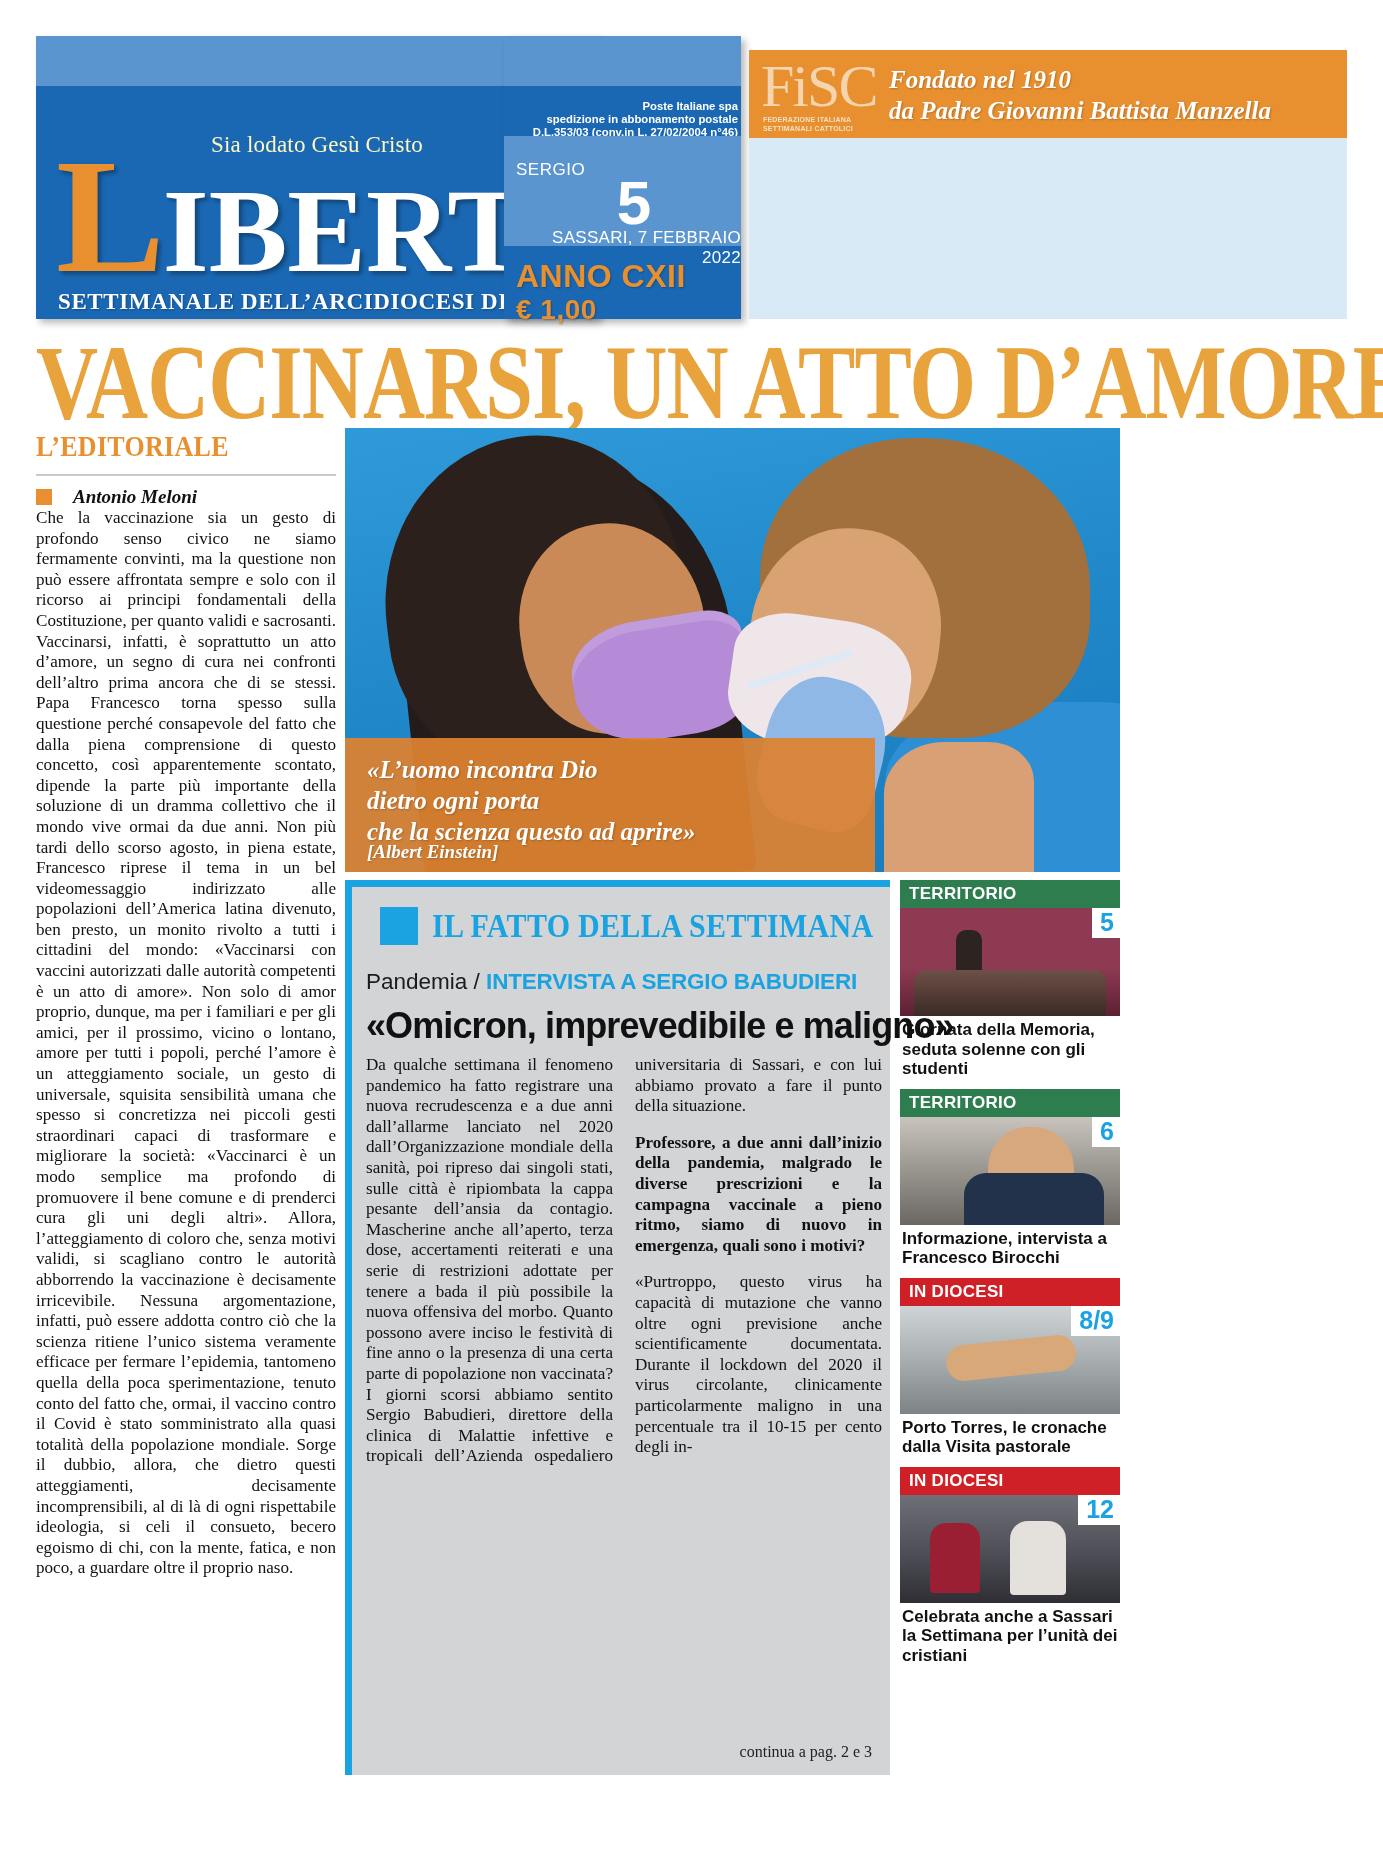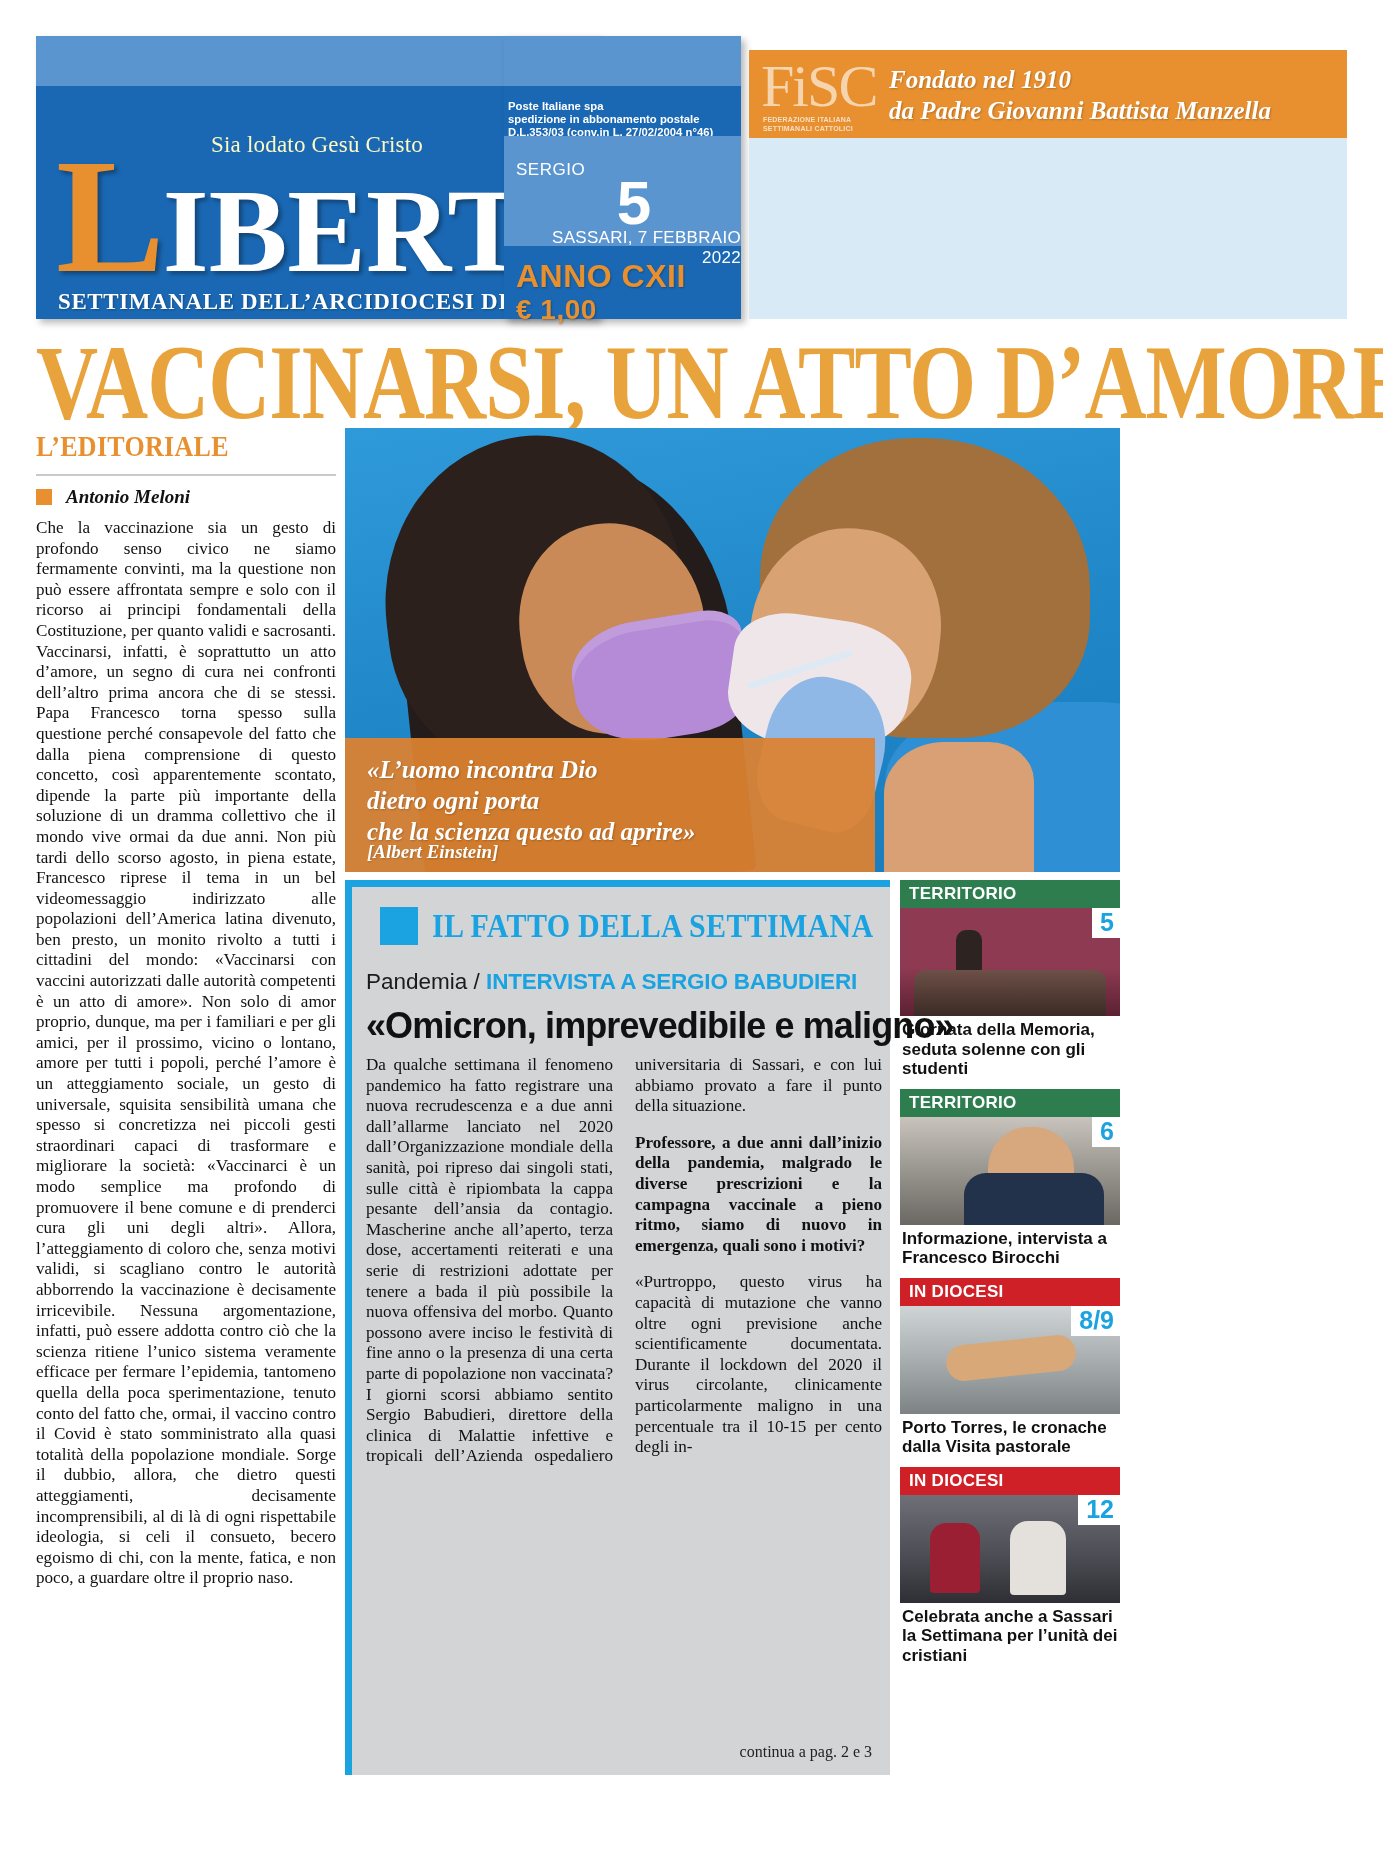--- a/index.html
+++ b/index.html
@@ -54,21 +54,21 @@
 
   
   .mh-mid{
     position:absolute;left:468px;top:0;width:237px;height:283px;
     background:#1a68b3;
     box-shadow:4px 4px 7px rgba(0,0,0,.28);
   }
   .mh-mid-top{position:absolute;left:0;top:0;width:100%;height:50px;background:#5b95cf;}
   .mh-mid-band{position:absolute;left:0;top:50px;width:100%;height:50px;background:#1a68b3;}
   .mh-poste{
-    position:absolute;left:4px;top:64px;width:230px;
+    position:absolute;left:4px;top:64px;width:230px;text-align:right;
     color:#ffffff;font-family:"Liberation Sans",sans-serif;
     font-weight:700;font-size:11.3px;line-height:13.2px;
     padding-right:4px;
   }
   .mh-mid-light{position:absolute;left:0;top:100px;width:100%;height:110px;background:#5b95cf;}
   .mh-numero{
     position:absolute;left:12px;top:124px;
     color:#fff;font-family:"Liberation Sans",sans-serif;
     font-weight:400;font-size:17px;letter-spacing:.5px;
   }
@@ -138,21 +138,21 @@
   
   .edit-col{position:absolute;left:36px;top:430px;width:300px;}
   .edit-kicker{
     color:#e8902f;font-family:"Liberation Serif",serif;
     font-weight:700;font-size:26px;letter-spacing:.3px;
     transform:scaleY(1.12);transform-origin:left top;
     margin-bottom:14px;
   }
   .edit-rule{height:2px;background:#c9c9c9;width:300px;margin:6px 0 10px 0;}
   .edit-author{
-    display:flex;align-items:center;gap:14px;margin-bottom:10px;
+    display:flex;align-items:center;gap:21px;margin-bottom:0;
   }
   .edit-sq{width:16px;height:16px;background:#e8902f;flex:0 0 auto;}
   .edit-author-name{
     font-family:"Liberation Serif",serif;font-style:italic;font-weight:700;
     font-size:19px;color:#111;
   }
   .edit-body{
     font-family:"Liberation Serif",serif;
     font-size:17.1px;line-height:20.6px;
     text-align:justify;

